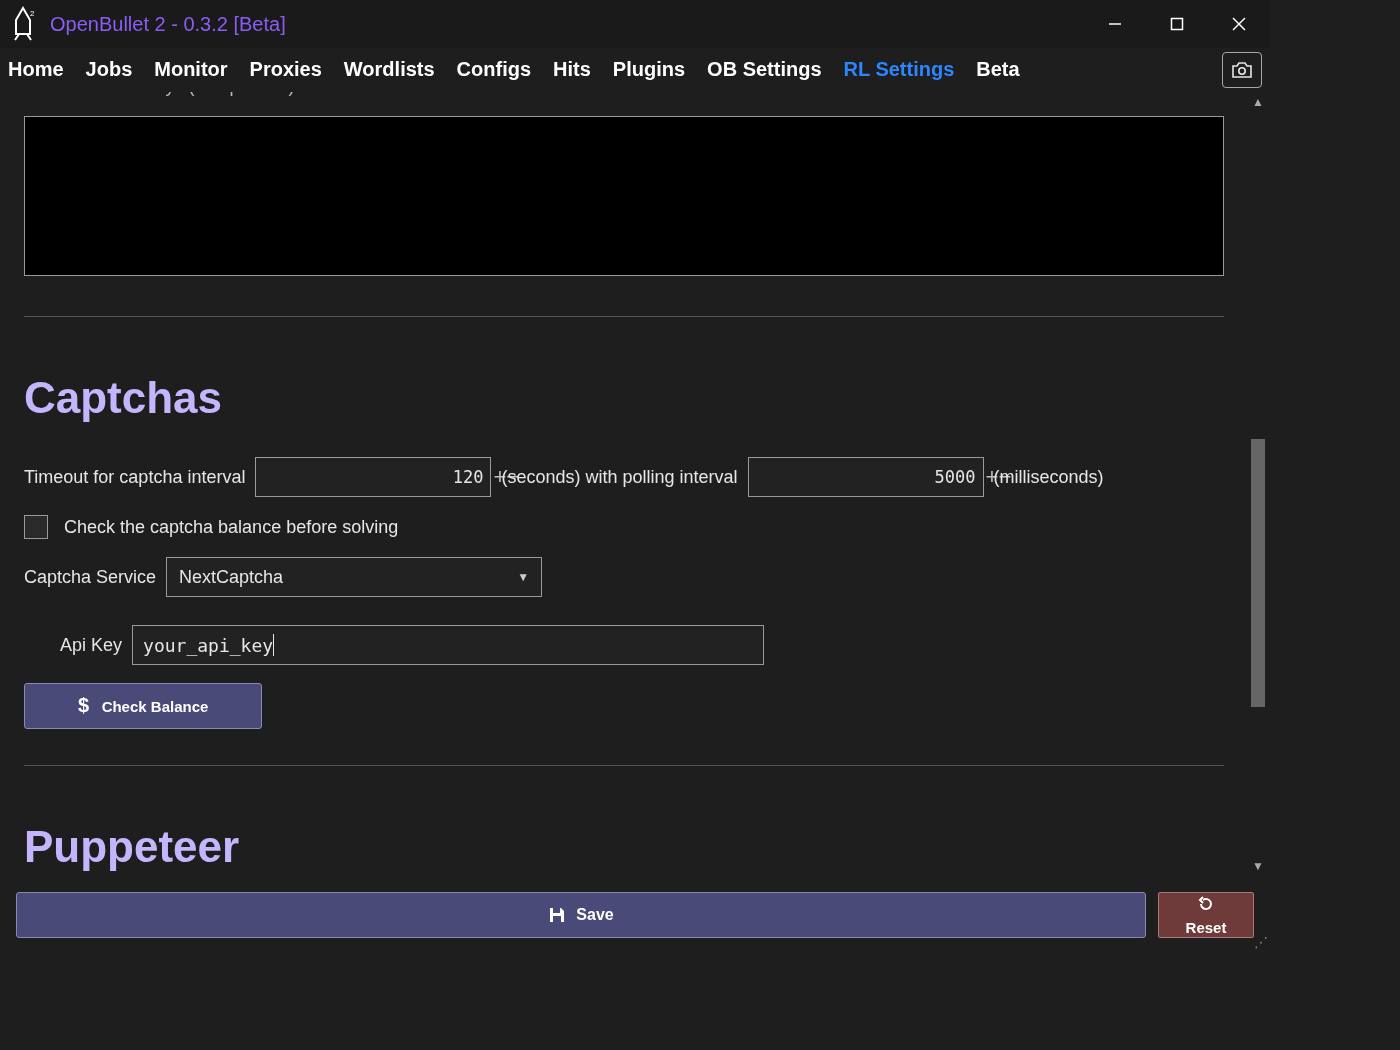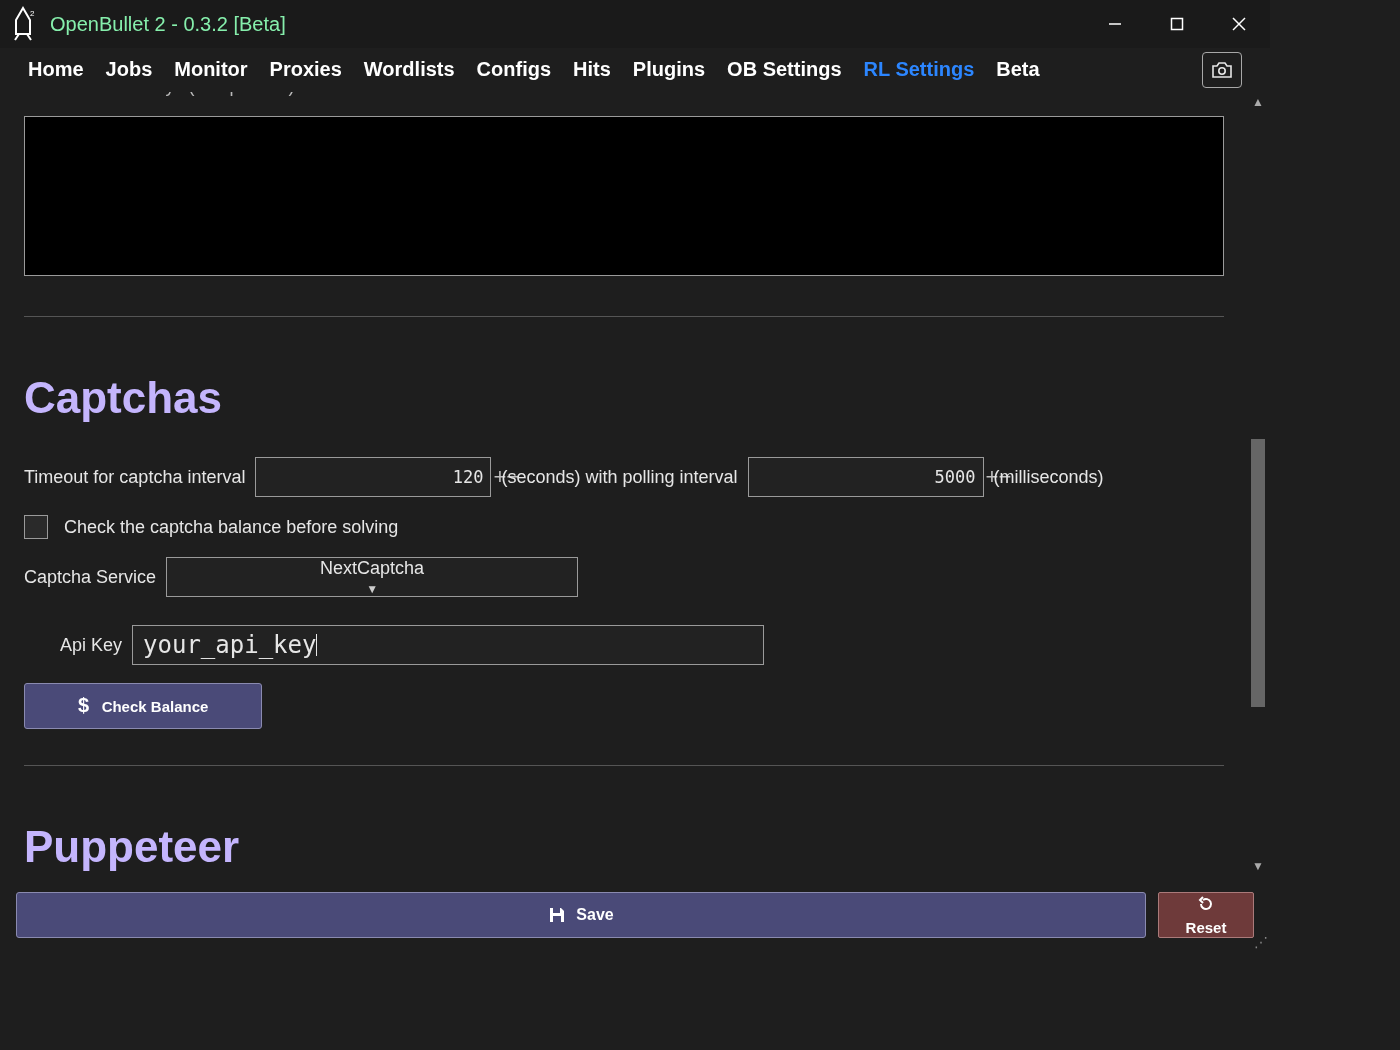--- a/index.html
+++ b/index.html
@@ -13,40 +13,40 @@
     align-items: center;
     background: #1a1a1a;
     padding-left: 10px;
   }
   .app-logo {
     width: 26px; height: 36px;
     position: relative;
     margin-right: 14px;
   }
   .app-title {
-    font-size: 20px; color: #86efac;
+    font-size: 20px; color: #8b5cf6;
     font-weight: 400;
   }
   .window-controls {
     margin-left: auto;
     display: flex;
     height: 48px;
   }
   .win-btn {
     width: 62px;
     display: flex; align-items: center; justify-content: center;
     color: #e6e6e6;
   }
 
   
   .main-nav {
     height: 44px;
     display: flex;
     align-items: center;
-    padding: 0 28px;
+    padding: 0 8px;
     gap: 22px;
     background: #1e1e1e;
     border-bottom: 1px solid #1e1e1e;
   }
   .nav-item {
     font-size: 20px;
     font-weight: 600;
     color: #fff;
     cursor: pointer;
   }
@@ -147,26 +147,25 @@
     background: #2a2a2a;
     margin-right: 6px;
   }
 
   .dropdown {
     display: flex;
     align-items: center;
     justify-content: space-between;
     border: 1px solid #9a9a9a;
     height: 40px;
-    width: 412px;
+    width: 376px;
     background: #222;
     padding: 0 12px;
     font-size: 18px;
     cursor: pointer;
-    flex-direction: column;
   }
   .dropdown .caret { font-size: 12px; color: #ccc; }
 
   .textfield {
     border: 1px solid #9a9a9a;
     height: 40px;
     width: 632px;
     background: #222;
     display: flex; align-items: center;
     padding: 0 10px;
@@ -333,21 +332,21 @@
       <span class="label">Captcha Service</span>
       <div class="dropdown">
         <span>NextCaptcha</span>
         <span class="caret">▼</span>
       </div>
     </div>
 
     <div class="row" style="margin-top:28px;margin-left:36px;">
       <span class="label">Api Key</span>
       <div class="textfield">
-        <span style="font-family:Consolas,monospace;font-size:24px;">your_api_key</span>
+        <span style="font-family:Consolas,monospace;font-size:18px;">your_api_key</span>
           <span class="cursor-bar"></span>
       </div>
     </div>
 
     <div class="btn-purple">
       <svg width="14" height="22" viewBox="0 0 14 22">
         <text x="0" y="17" font-size="20" font-weight="700" fill="#fff">$</text>
       </svg>
       <span>Check Balance</span>
     </div>

